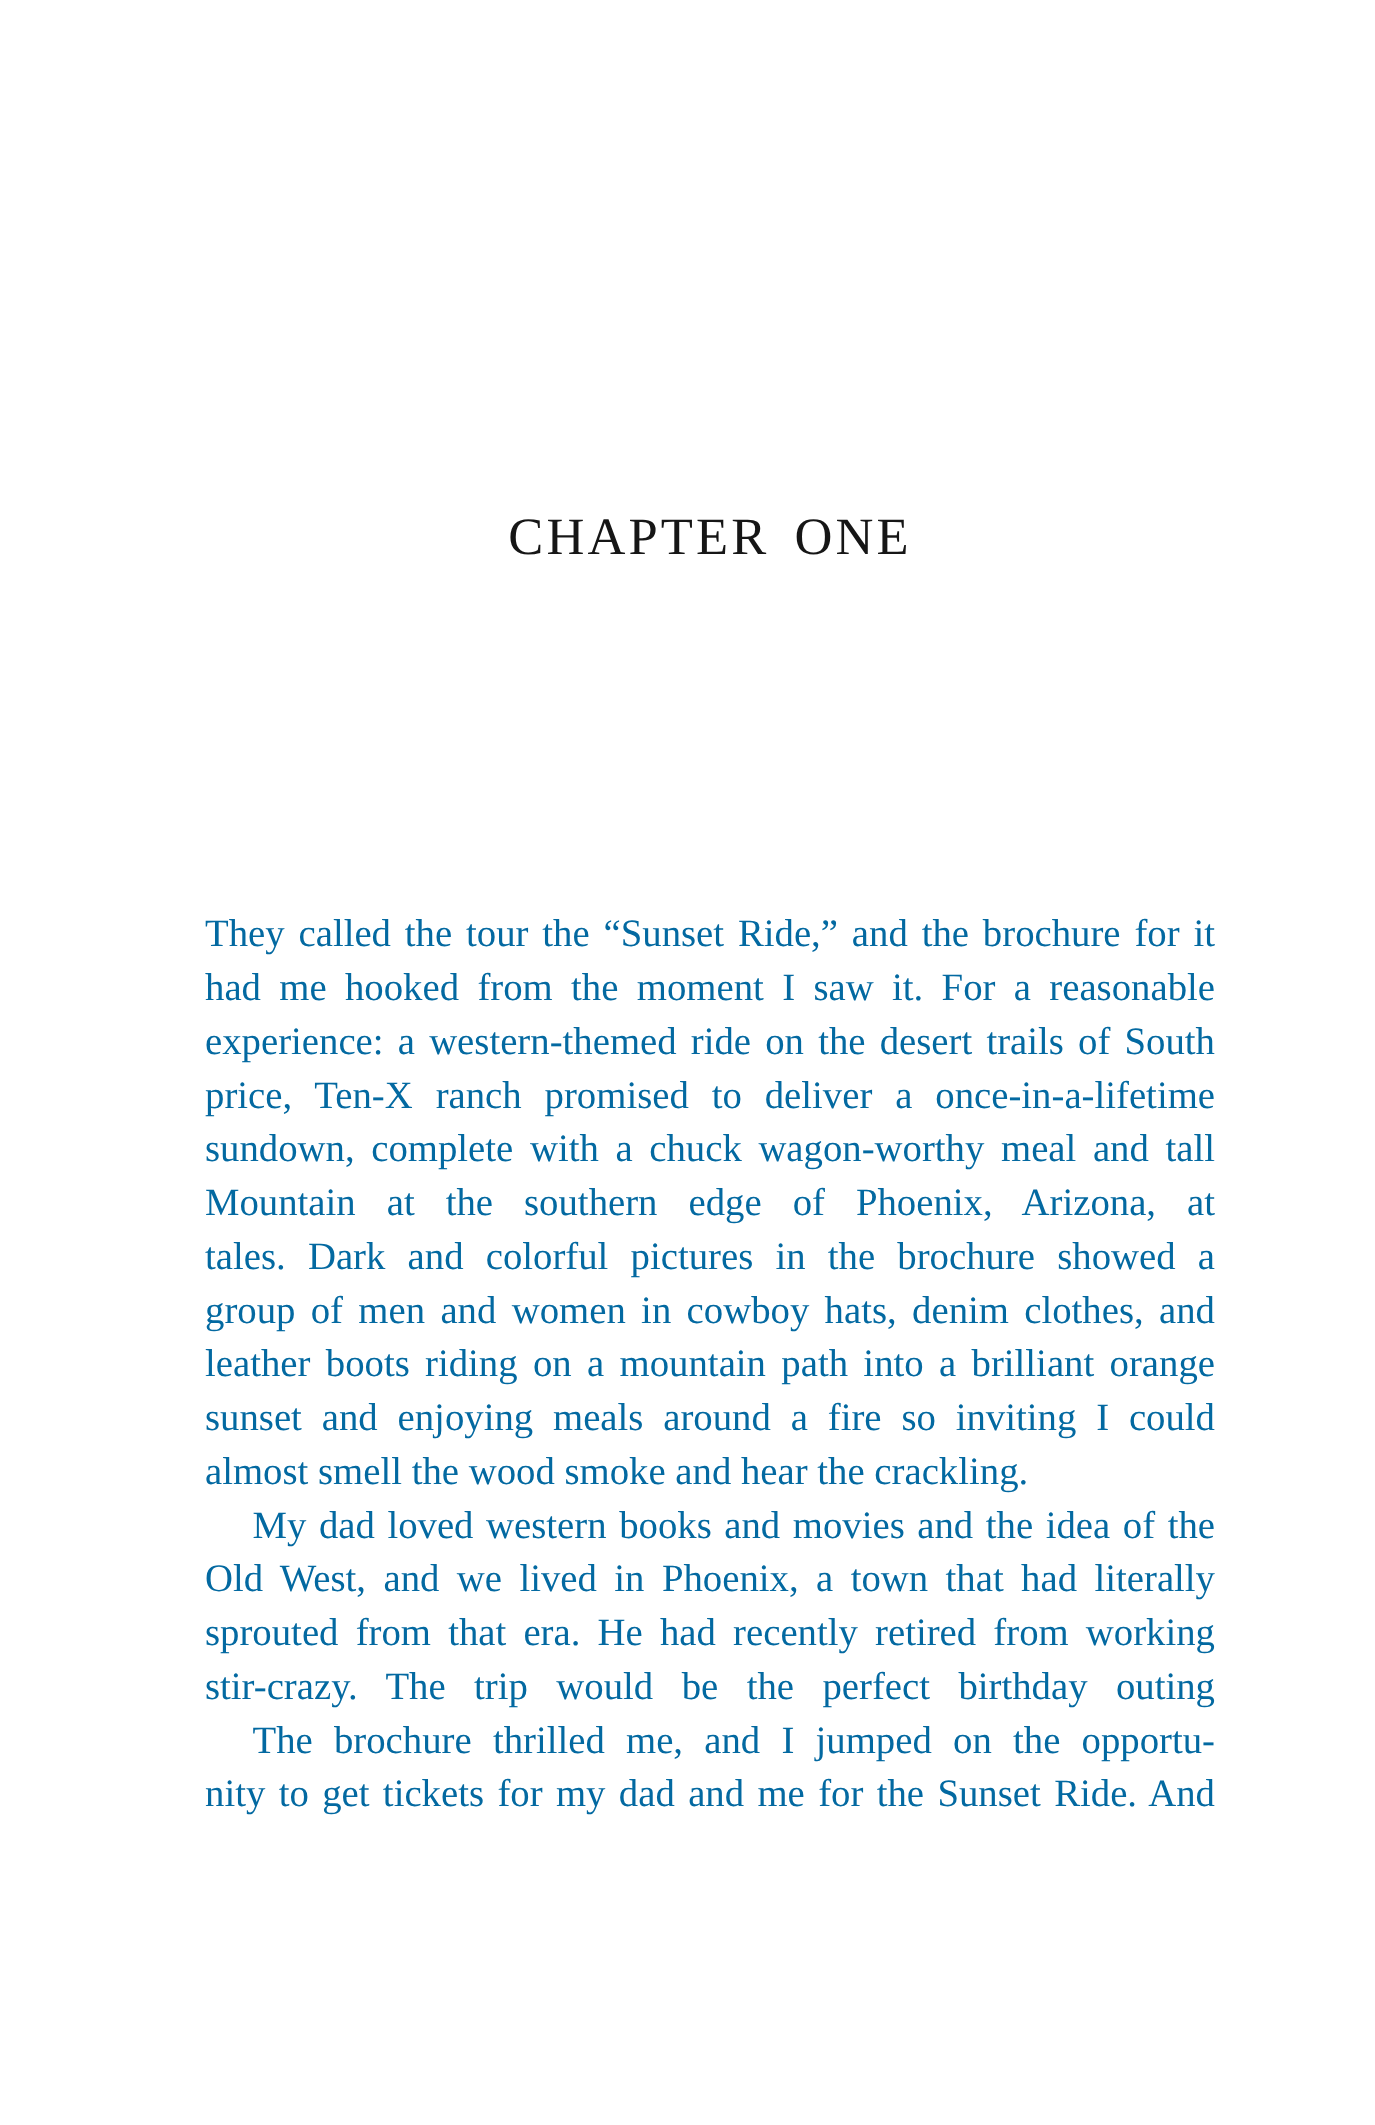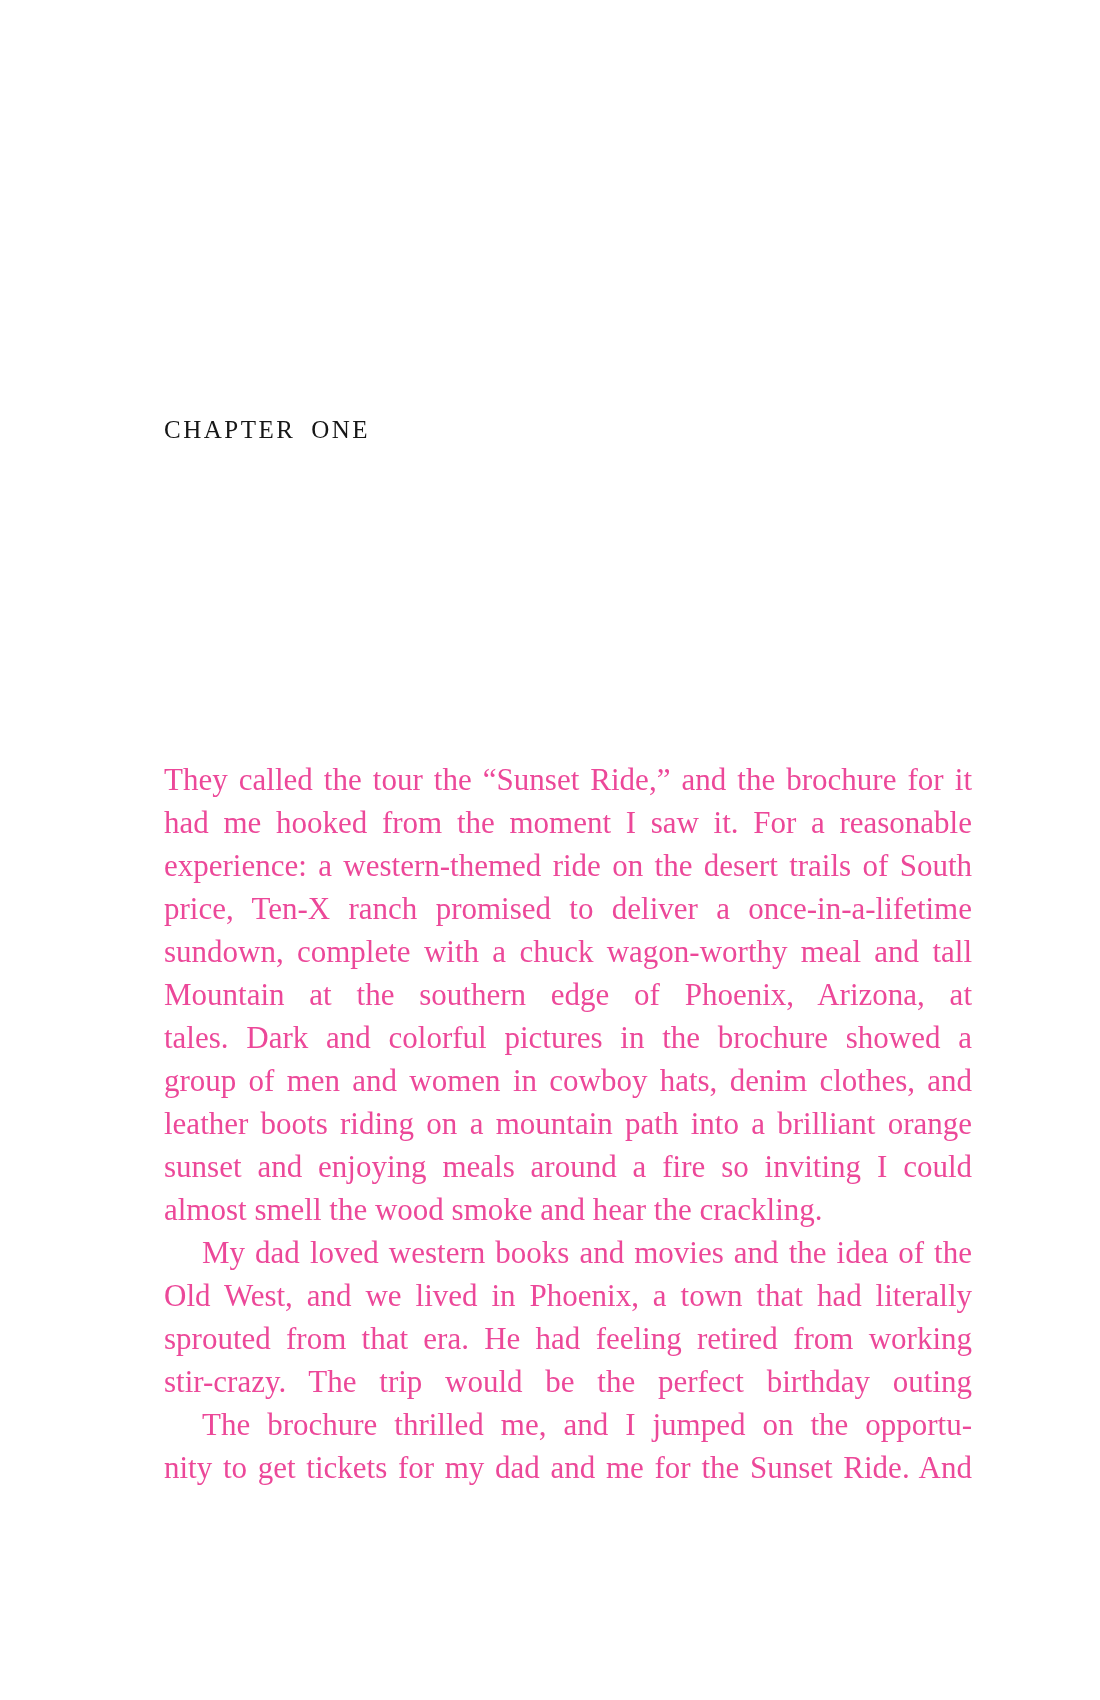--- a/index.html
+++ b/index.html
@@ -15,35 +15,36 @@
     height: 1700px;
     background: #ffffff;
     color: #161616;
     overflow: hidden;
   }
   .chapter-heading {
     position: absolute;
     left: 164px;
     top: 411px;
     width: 808px;
-    font-size: 25px;
+    text-align: center;
+    font-size: 42px;
     line-height: 38px;
     font-weight: 400;
     letter-spacing: 2.5px;
     word-spacing: 7px;
     color: #161616;
   }
   .chapter-body {
     position: absolute;
     left: 164px;
-    top: 758px;
+    top: 725px;
     width: 808px;
     font-size: 31px;
     line-height: 43px;
-    color: #ec4899;
+    color: #0369a1;
   }
   .paragraph { width: 808px; }
   .line {
     height: 43px;
     overflow: hidden;
     text-align: justify;
     text-align-last: justify;
   }
   .line-last {
     text-align: center;
@@ -68,21 +69,21 @@
         <div class="line">Mountain at the southern edge of Phoenix, Arizona, at</div>
         <div class="line">tales. Dark and colorful pictures in the brochure showed a</div>
         <div class="line">group of men and women in cowboy hats, denim clothes, and</div>
         <div class="line">leather boots riding on a mountain path into a brilliant orange</div>
         <div class="line">sunset and enjoying meals around a fire so inviting I could</div>
         <div class="line line-last">almost smell the wood smoke and hear the crackling.</div>
       </div>
       <div class="paragraph">
         <div class="line line-indent">My dad loved western books and movies and the idea of the</div>
         <div class="line">Old West, and we lived in Phoenix, a town that had literally</div>
-        <div class="line">sprouted from that era. He had feeling retired from working</div>
+        <div class="line">sprouted from that era. He had recently retired from working</div>
         <div class="line">stir-crazy. The trip would be the perfect birthday outing</div>
       </div>
       <div class="paragraph">
         <div class="line line-indent">The brochure thrilled me, and I jumped on the opportu-</div>
         <div class="line">nity to get tickets for my dad and me for the Sunset Ride. And</div>
       </div>
     </div>
 </div>
 
 </body></html>

